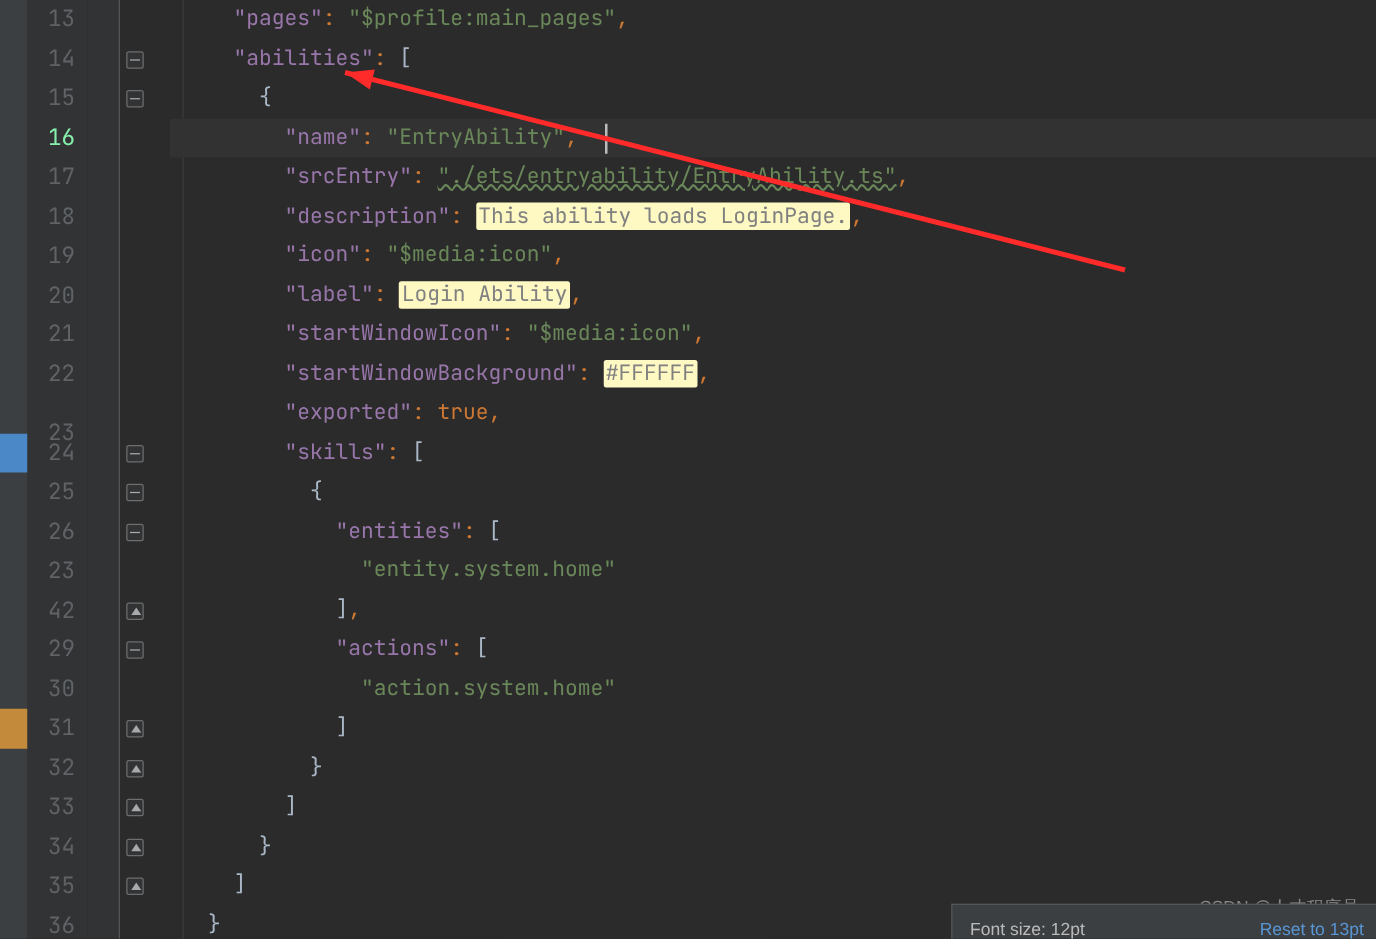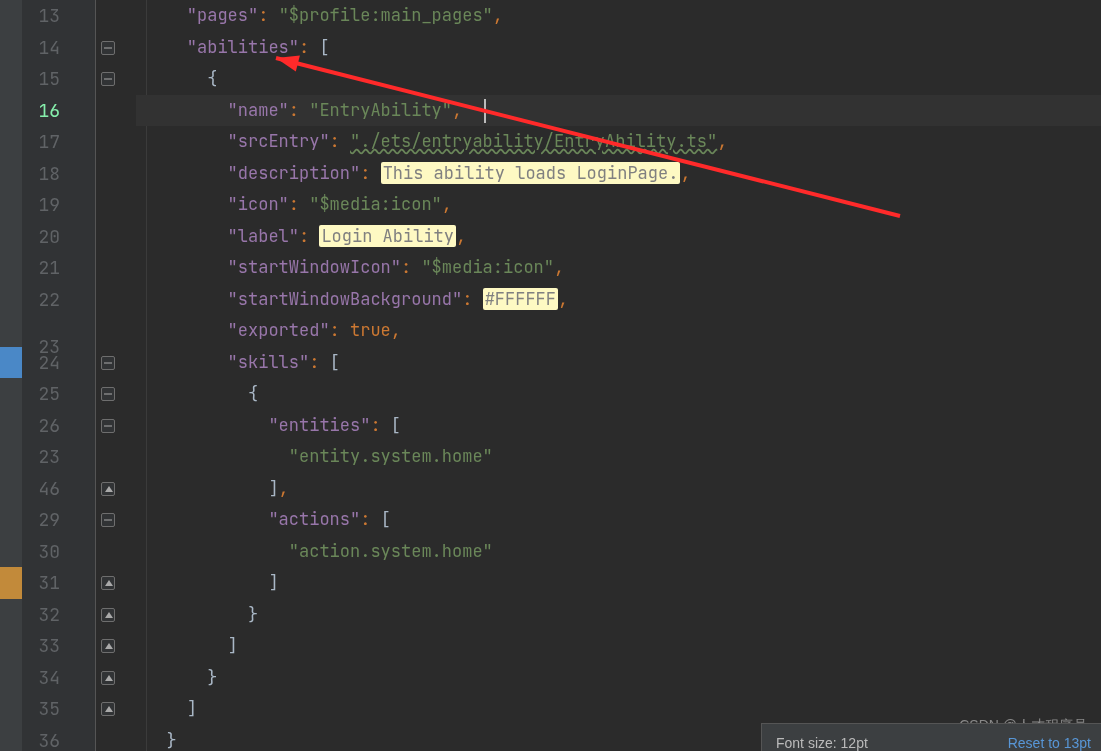--- a/index.html
+++ b/index.html
@@ -190,21 +190,21 @@
     <div class="ln" style="position: absolute; top: 157.5px; width: 48px;">18</div>
     <div class="ln" style="position: absolute; top: 189px; width: 48px;">19</div>
     <div class="ln" style="position: absolute; top: 220.5px; width: 48px;">20</div>
     <div class="ln" style="position: absolute; top: 252px; width: 48px;">21</div>
     <div class="ln" style="position: absolute; top: 283.5px; width: 48px;">22</div>
     <div class="ln" style="position: absolute; top: 315px; width: 48px; margin-top: 16px;">23</div>
     <div class="ln" style="position: absolute; top: 346.5px; width: 48px;">24</div>
     <div class="ln" style="position: absolute; top: 378px; width: 48px;">25</div>
     <div class="ln" style="position: absolute; top: 409.5px; width: 48px;">26</div>
     <div class="ln" style="position: absolute; top: 441px; width: 48px;">23</div>
-    <div class="ln" style="position: absolute; top: 472.5px; width: 48px;">46</div>
+    <div class="ln" style="position: absolute; top: 472.5px; width: 48px;">42</div>
     <div class="ln" style="position: absolute; top: 504px; width: 48px;">29</div>
     <div class="ln" style="position: absolute; top: 535.5px; width: 48px;">30</div>
     <div class="ln" style="position: absolute; top: 567px; width: 48px;">31</div>
     <div class="ln" style="position: absolute; top: 598.5px; width: 48px;">32</div>
     <div class="ln" style="position: absolute; top: 630px; width: 48px;">33</div>
     <div class="ln" style="position: absolute; top: 661.5px; width: 48px;">34</div>
     <div class="ln" style="position: absolute; top: 693px; width: 48px;">35</div>
     <div class="ln" style="position: absolute; top: 724.5px; width: 48px;">36</div>
   </div>
 

